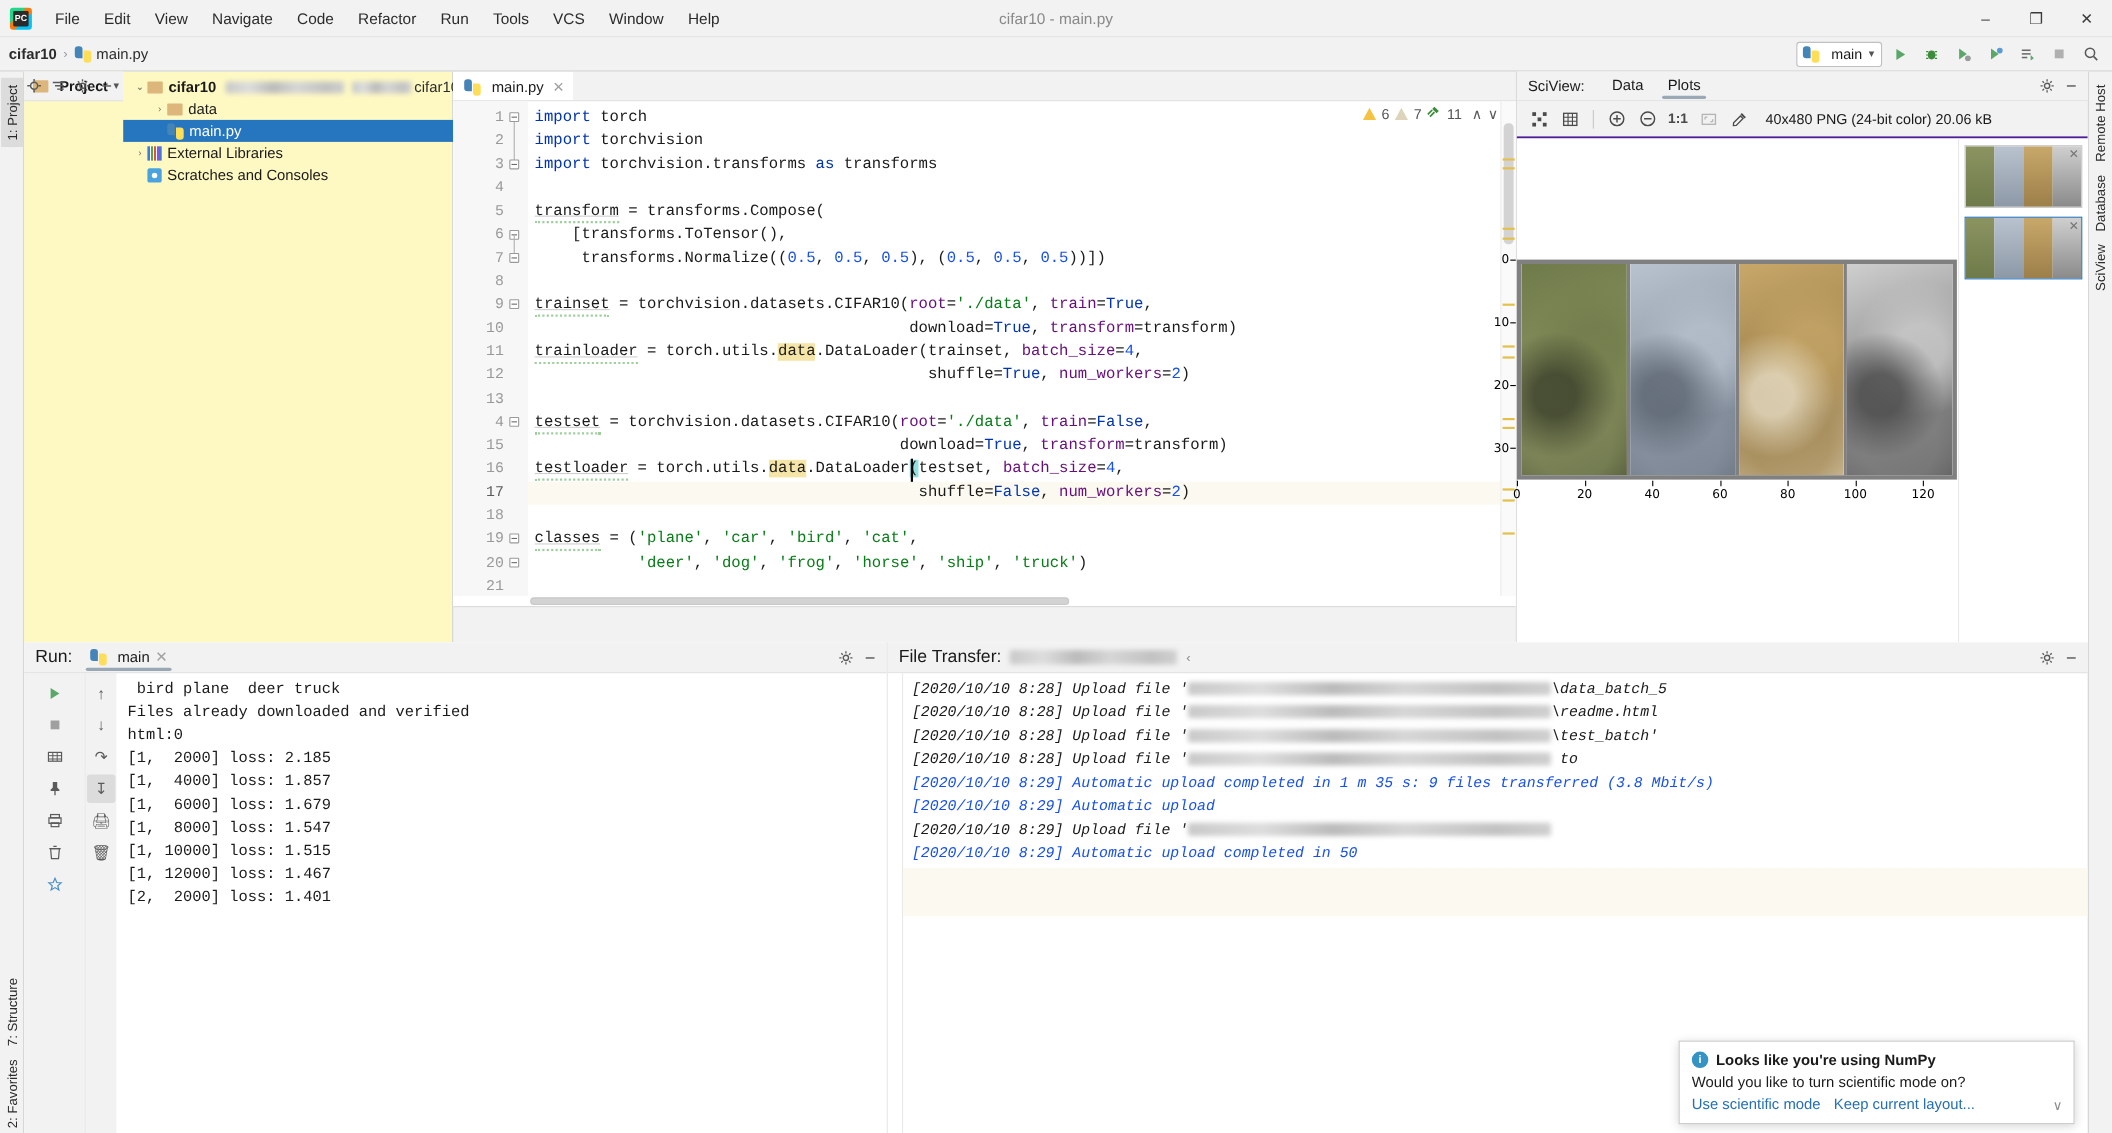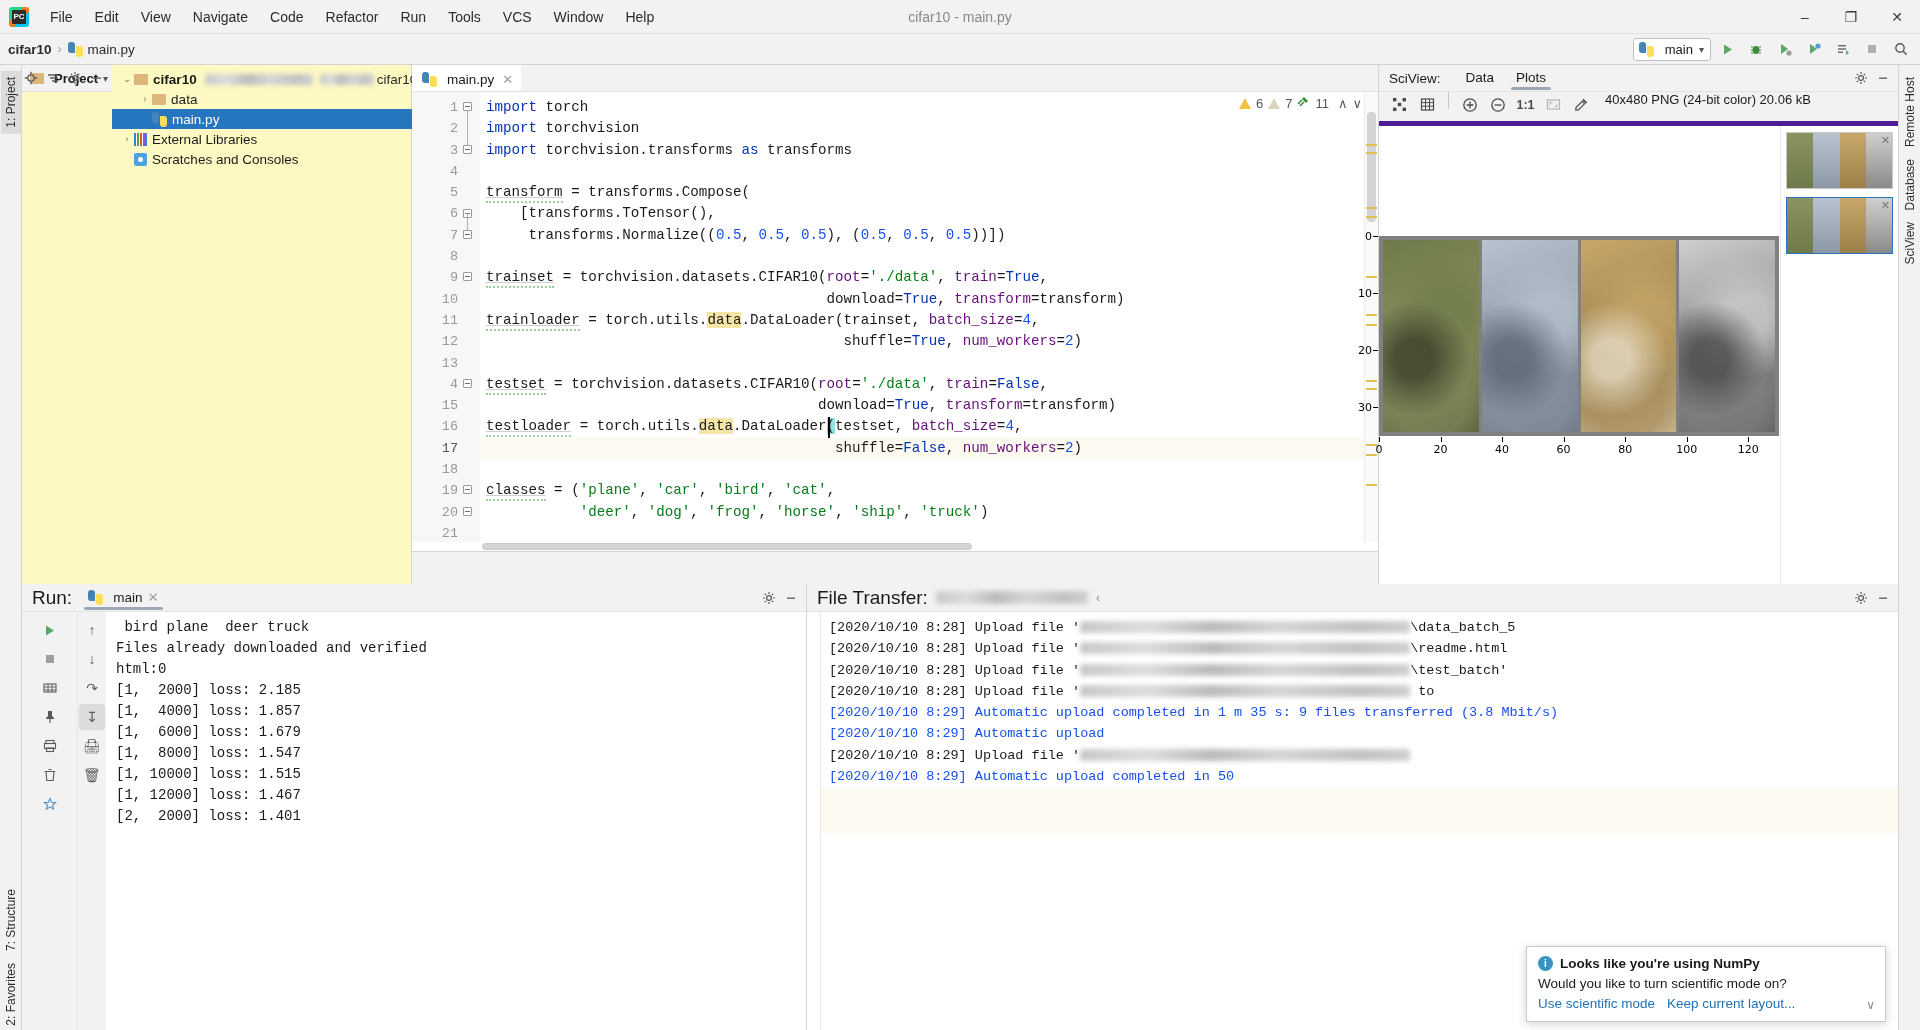--- a/index.html
+++ b/index.html
@@ -167,22 +167,22 @@
   
   #sciview { width: 520px; background: #fff; display: flex; flex-direction: column; flex: none;
              border-left: 1px solid #d4d4d4; }
   #sv-header { height: 27px; background: #f2f2f2; display: flex; align-items: center;
                padding-left: 10px; gap: 0; border-bottom: 1px solid #e3e3e3; position: relative; }
   #sv-header .lbl { font-size: 13.5px; margin-right: 14px; }
   .sv-tab { font-size: 13.5px; padding: 4px 11px 5px; position: relative; }
   .sv-tab.sel::after { content:""; position:absolute; left:6px; right:6px; bottom:0; height:3px;
                        background:#9aa7b5; border-radius:2px; }
   #sv-header .actions { position: absolute; right: 4px; display: flex; }
-  #sv-toolbar { height: 34px; display: flex; align-items: flex-start; gap: 3px; padding: 0 8px;
-                background: #f2f2f2; border-bottom: 5px solid #4c1d95; }
+  #sv-toolbar { height: 34px; display: flex; align-items: center; gap: 3px; padding: 0 8px;
+                background: #f2f2f2; border-bottom: 2px solid #4c1d95; }
   .sv-ic { width: 25px; height: 25px; display:flex; align-items:center; justify-content:center;
            color: #4a4a4a; font-size: 15px; border-radius: 3px; }
   .sv-sep { width: 1px; height: 17px; background: #c8c8c8; margin: 0 5px; }
   #img-info { font-size: 13px; color: #1a1a1a; margin-left: 8px; white-space: nowrap; }
   #sv-body { flex: 1; display: flex; background: #fff; position: relative; }
   #plot-stage { flex: 1; position: relative; background: #fff; }
   #thumbs { width: 118px; background: #fff; border-left: 1px solid #e8e8e8; padding: 6px 5px;
             display: flex; flex-direction: column; gap: 8px; position: relative; }
   .thumb { height: 57px; border: 1px solid #c8c8c8; position: relative; background: #eee; overflow:hidden; }
   .thumb.sel { border-color: #2675bf; }
@@ -199,21 +199,21 @@
   #imgrow { display: flex; width: 100%; height: 100%; border: 4px solid #808080; }
   .cell { flex: 1; position: relative; overflow: hidden; border-right: 3px solid #808080; }
   .cell:last-child { border-right: none; }
 
   
   #bottom { height: 448px; display: flex; }
   #run-panel { width: 785px; display: flex; flex-direction: column; flex: none;
                border-right: 1px solid #d4d4d4; background: #fff; }
   .panel-head { height: 28px; background: #f2f2f2; display: flex; align-items: center;
                 padding-left: 10px; border-bottom: 1px solid #e3e3e3; position: relative; gap: 8px; }
-  .panel-head .lbl { font-size: 19px; }
+  .panel-head .lbl { font-size: 16px; }
   .panel-head .actions { position: absolute; right: 4px; display: flex; }
   .rtab { display: flex; align-items: center; gap: 5px; font-size: 13.5px; padding: 4px 8px 5px;
           position: relative; }
   .rtab.sel::after { content:""; position:absolute; left:4px; right:4px; bottom:0; height:3px;
                      background:#9aa7b5; border-radius:2px; }
   #run-body { flex: 1; display: flex; }
   #run-tools { width: 56px; background: #f2f2f2; display: flex; flex-direction: column;
                align-items: center; padding-top: 5px; flex: none; border-right: 1px solid #e8e8e8; }
   .rtool { width: 26px; height: 26px; display: flex; align-items: center; justify-content: center;
            color: #5a5a5a; font-size: 14px; margin-bottom: 3px; border-radius: 3px; }
@@ -222,21 +222,21 @@
           align-items: center; padding-top: 5px; flex: none; }
   #console { flex: 1; background: #fff; padding: 5px 0 0 10px; overflow: hidden;
              font-family: "Liberation Mono", monospace; font-size: 14px; }
   .oline { height: 21px; line-height: 21px; white-space: pre; }
 
   #ft-panel { flex: 1; display: flex; flex-direction: column; background: #fff; min-width: 0; }
   #ft-body { flex: 1; display: flex; position: relative; overflow: hidden; }
   #ft-left { width: 14px; background: #fff; border-right: 1px solid #e8e8e8; flex: none; }
   #ft-log { flex: 1; padding: 5px 0 0 8px; font-family: "Liberation Mono", monospace;
             font-size: 13.5px; overflow: hidden; position: relative; }
-  .fline { height: 21.3px; line-height: 21.3px; white-space: pre; color: #1750eb; }
+  .fline { height: 21.3px; line-height: 21.3px; white-space: pre; color: #1750eb; font-style: italic; }
   .fline.dark { color: #1a1a1a; }
   #ft-highlight { position: absolute; left: 0; right: 0; background: #fcfaf0; }
 
   
   #notif {
     position: absolute; right: 12px; bottom: 10px; width: 360px; background: #fff;
     border: 1px solid #c9c9c9; box-shadow: 0 2px 9px rgba(0,0,0,.18); padding: 9px 11px 10px;
     z-index: 50;
   }
   #notif .row1 { display: flex; align-items: center; gap: 7px; }

